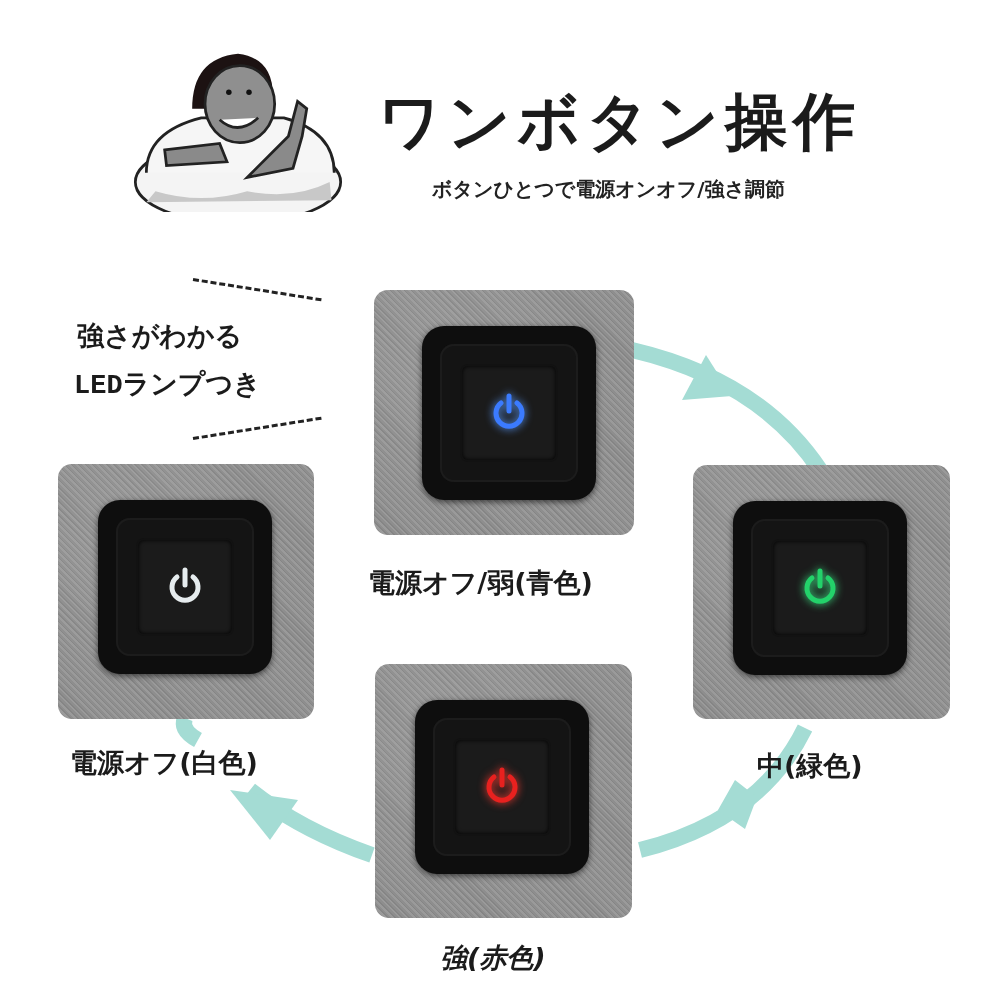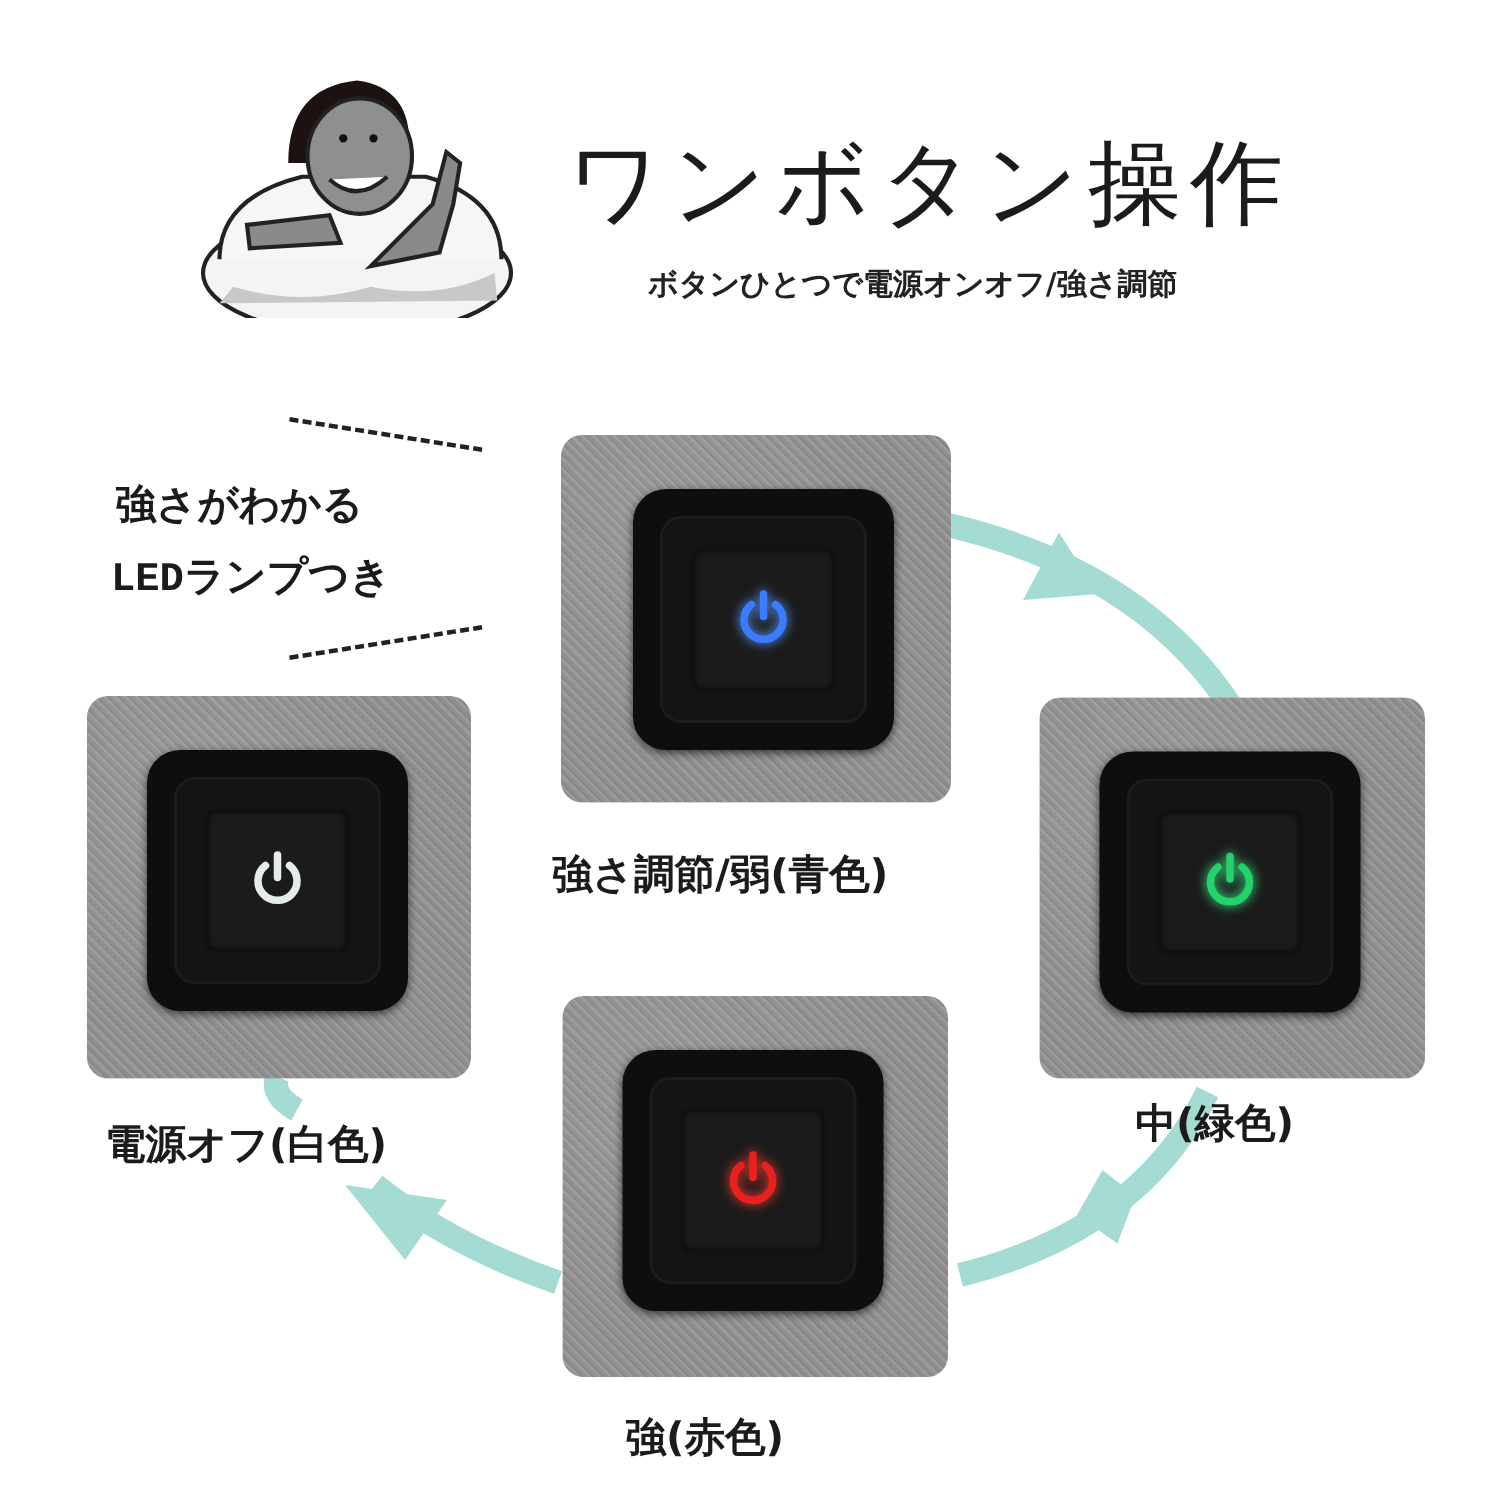--- a/index.html
+++ b/index.html
@@ -1,19 +1,19 @@
 <!DOCTYPE html>
 <html><head>
 <meta charset="utf-8">
 <style>
   html, body { margin:0; padding:0; background:#ffffff; }
   body { width:1000px; height:1000px; position:relative; overflow:hidden;
          font-family:"DejaVu Sans", sans-serif; color:#1a1a1a; }
   .abs { position:absolute; }
-  .title { left:378px; top:80px; font-size:62px; letter-spacing:6px; font-weight:normal; color:#1b1b1b; white-space:nowrap; }
+  .title { left:378px; top:80px; font-size:62px; letter-spacing:6px; font-weight:bold; color:#1b1b1b; white-space:nowrap; }
   .subtitle { left:432px; top:176px; font-size:20px; font-weight:bold; color:#222; white-space:nowrap; }
   .callout { left:82px; font-size:27px; font-weight:bold; color:#1b1b1b; white-space:nowrap; }
   .dash { height:0; border-top:3px dashed #222; transform-origin:left center; }
   .panel { width:270px; height:252px; border-radius:14px;
            background:
              radial-gradient(circle at 30% 30%, rgba(255,255,255,0.08), rgba(0,0,0,0) 60%),
              repeating-linear-gradient(45deg, #8e8e8e 0 2px, #9a9a9a 2px 4px, #858585 4px 5px);
            background-color:#939393; }
   .pad { position:absolute; left:48px; top:36px; width:174px; height:174px; border-radius:22px;
          background:#0e0e0e; box-shadow:0 2px 6px rgba(0,0,0,0.6); }
@@ -74,49 +74,49 @@
     <div class="mid">
         <div class="inner">
       <svg viewBox="0 0 44 44" style="filter:drop-shadow(0 0 4px #5a9bff);">
         <path d="M14 12 A13 13 0 1 0 30 12" fill="none" stroke="#3b7bff" stroke-width="5" stroke-linecap="round"></path>
         <line x1="22" y1="5" x2="22" y2="20" stroke="#3b7bff" stroke-width="5" stroke-linecap="round"></line>
       </svg>
     </div>
       </div>
   </div>
 </div>
-<div class="abs label" style="left:368px;top:565px;">強さ調節/弱(青色)</div>
+<div class="abs label" style="left:368px;top:565px;">電源オフ/弱(青色)</div>
 
 <div class="abs panel" style="left:693px;top:465px;width:257px;height:254px;">
   <div class="pad" style="left:40px;top:36px;">
     <div class="mid">
         <div class="inner">
       <svg viewBox="0 0 44 44" style="filter:drop-shadow(0 0 4px #3cf08a);">
         <path d="M14 12 A13 13 0 1 0 30 12" fill="none" stroke="#23d26a" stroke-width="5" stroke-linecap="round"></path>
         <line x1="22" y1="5" x2="22" y2="20" stroke="#23d26a" stroke-width="5" stroke-linecap="round"></line>
       </svg>
     </div>
       </div>
   </div>
 </div>
-<div class="abs label" style="left:757px;top:731px;">中(緑色)</div>
+<div class="abs label" style="left:757px;top:748px;">中(緑色)</div>
 
 <div class="abs panel" style="left:375px;top:664px;width:257px;height:254px;">
   <div class="pad" style="left:40px;top:36px;">
     <div class="mid">
         <div class="inner">
       <svg viewBox="0 0 44 44" style="filter:drop-shadow(0 0 4px #ff3a30);">
         <path d="M14 12 A13 13 0 1 0 30 12" fill="none" stroke="#e8211f" stroke-width="5" stroke-linecap="round"></path>
         <line x1="22" y1="5" x2="22" y2="20" stroke="#e8211f" stroke-width="5" stroke-linecap="round"></line>
       </svg>
     </div>
       </div>
   </div>
 </div>
-<div class="abs label" style="left:417px;top:940px;">強(赤色)</div>
+<div class="abs label" style="left:440px;top:940px;font-style:italic;">強(赤色)</div>
 
 <div class="abs panel" style="left:58px;top:464px;width:256px;height:255px;">
   <div class="pad" style="left:40px;top:36px;">
     <div class="mid">
         <div class="inner">
       <svg viewBox="0 0 44 44">
         <path d="M14 12 A13 13 0 1 0 30 12" fill="none" stroke="#e6ecee" stroke-width="5" stroke-linecap="round"></path>
         <line x1="22" y1="5" x2="22" y2="20" stroke="#e6ecee" stroke-width="5" stroke-linecap="round"></line>
       </svg>
     </div>

